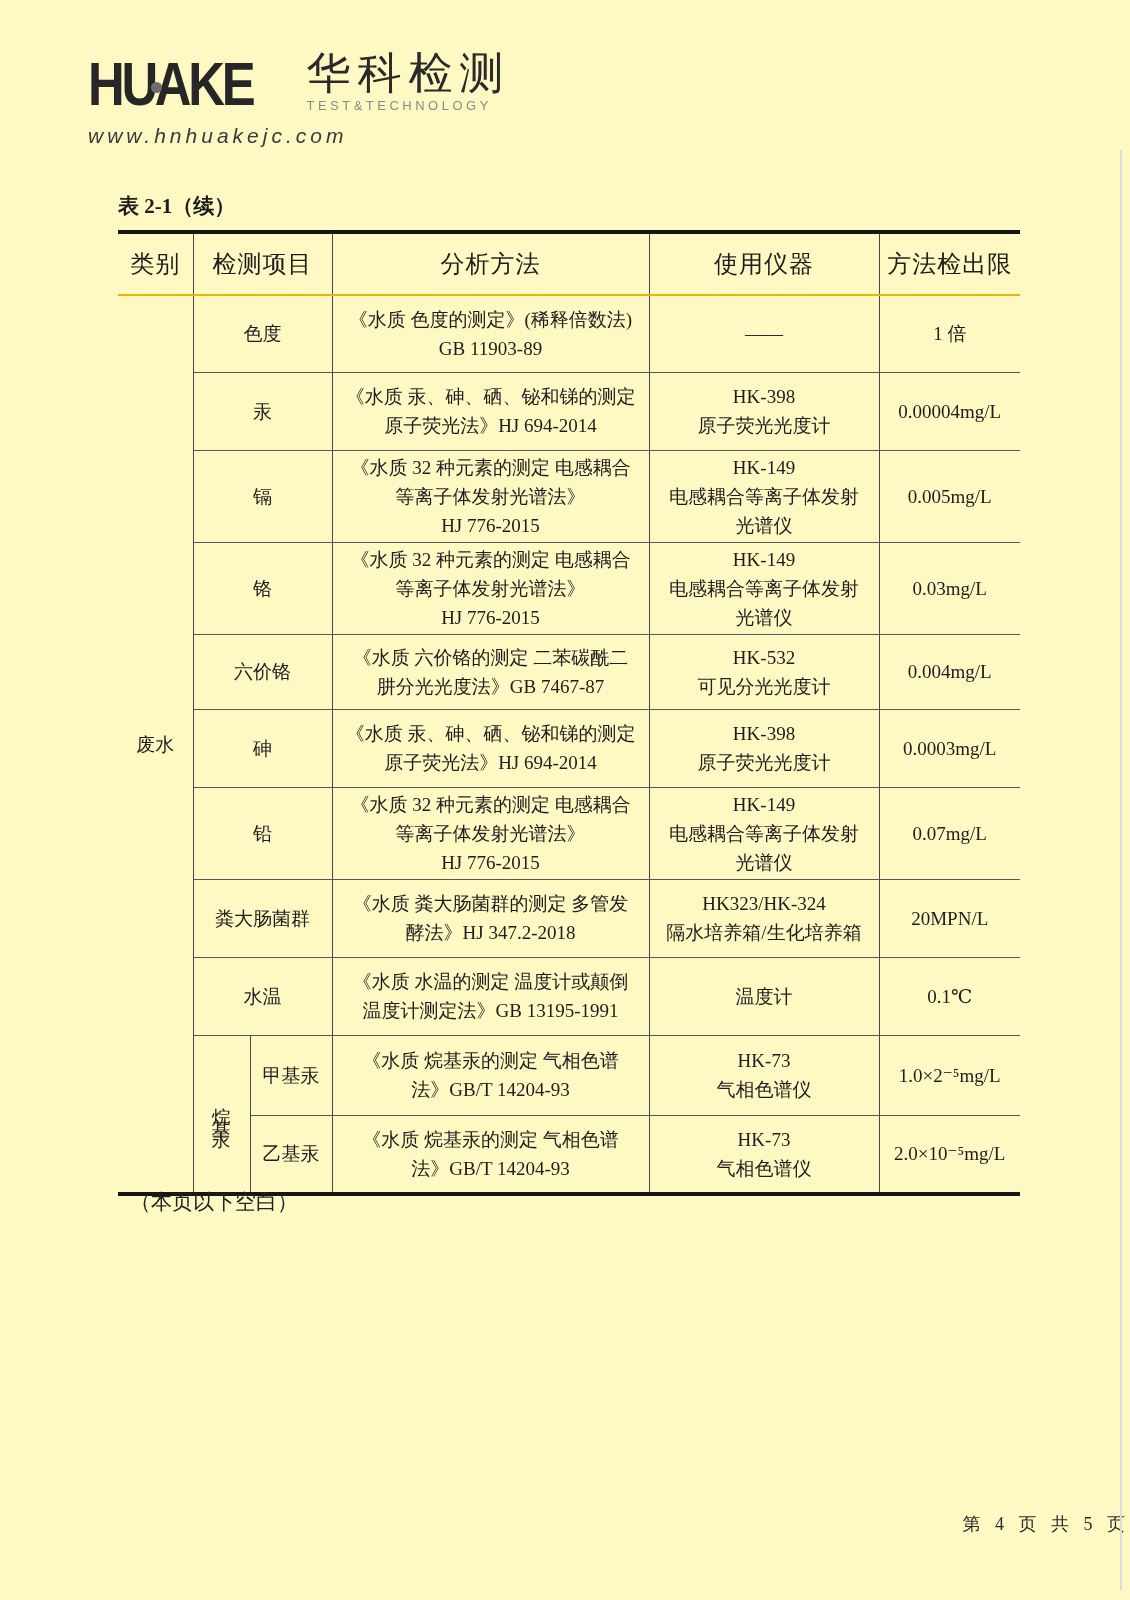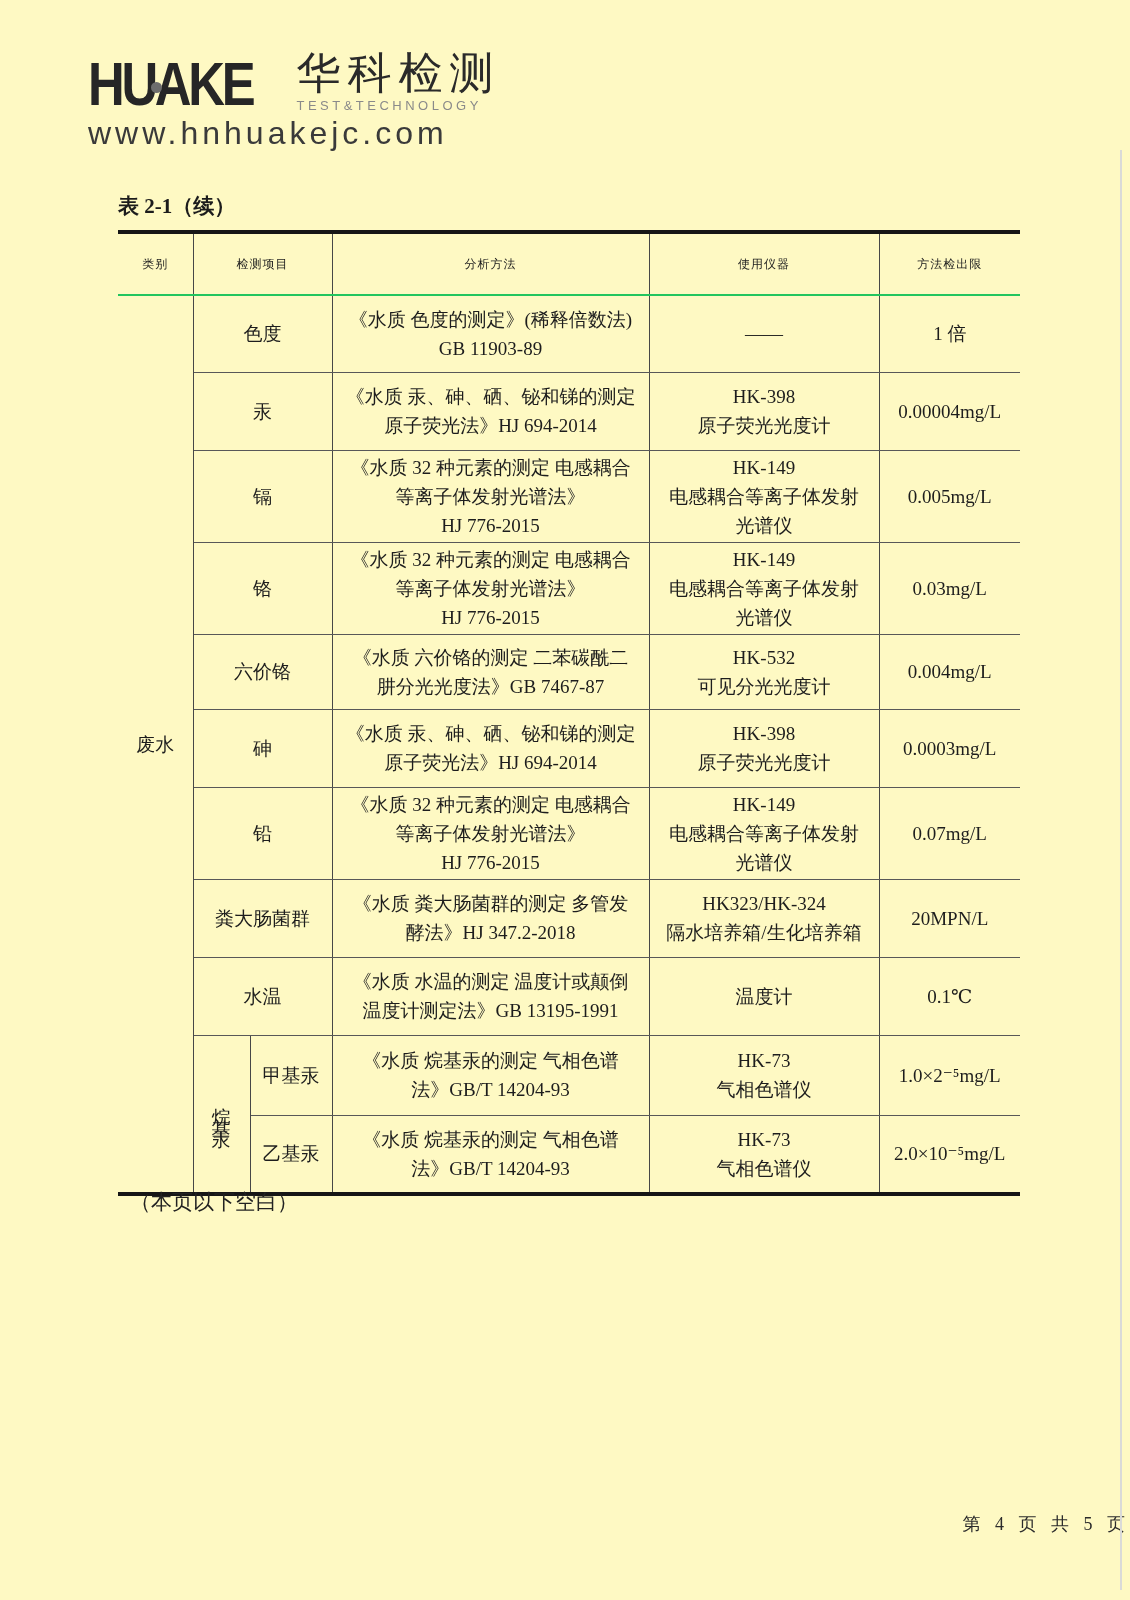--- a/index.html
+++ b/index.html
@@ -19,47 +19,47 @@
     font-family:"Liberation Sans","DejaVu Sans",sans-serif;
     font-weight:bold;font-size:62px;line-height:58px;
     letter-spacing:-4px;color:#262626;
     transform:scaleX(0.82);transform-origin:left bottom;
     position:relative;
   }
   .logo-dot{
     position:absolute;left:63px;top:30px;width:11px;height:11px;border-radius:50%;
     background:#6d6d6d;
   }
-  .logo-cn-block{margin-left:8px;}
+  .logo-cn-block{margin-left:18px;}
   .logo-cn{font-size:44px;line-height:44px;letter-spacing:7px;color:#2a2a2a;font-weight:500;}
   .logo-tagline{
     font-family:"Liberation Sans","DejaVu Sans",sans-serif;
     font-size:13px;color:#8a8a8a;letter-spacing:3.5px;margin-top:2px;
   }
   .logo-web{
     font-family:"Liberation Sans","DejaVu Sans",sans-serif;
-    font-size:32px;color:#3a3a3a;letter-spacing:4px;margin-top:2px;font-weight:500;
+    font-size:21px;color:#3a3a3a;letter-spacing:4px;margin-top:11px;font-weight:500;font-style:italic;
   }
   
   .doc-number{position:absolute;left:90px;top:147px;font-size:21px;color:#232323;}
   .table-title{position:absolute;left:118px;top:192px;font-size:21px;font-weight:bold;color:#1c1c1c;}
   
   table.report{
     position:absolute;left:118px;top:230px;width:902px;
     border-collapse:collapse;table-layout:fixed;
     border-top:4px solid #161616;
     border-bottom:4px solid #161616;
   }
   table.report th, table.report td{
     padding:2px 6px;text-align:center;vertical-align:middle;
     font-size:19px;color:#1d1d1d;font-weight:normal;
     white-space:pre-line;line-height:29px;
     overflow:hidden;
   }
-  table.report th{font-size:12px;letter-spacing:1px;border-bottom:2px solid #22c55e;}
+  table.report th{font-size:24px;letter-spacing:1px;border-bottom:2px solid #eab308;}
   .vline{border-right:1px solid #474747;}
   .hline{border-bottom:1px solid #585858;}
   td.vertical-label span{
     writing-mode:vertical-rl;text-orientation:upright;
     letter-spacing:12px;display:inline-block;
   }
   
   .blank-note{position:absolute;left:130px;top:1188px;font-size:21px;color:#222;}
   .page-footer{position:absolute;left:0;top:1512px;width:1130px;text-align:right;
     font-size:18px;letter-spacing:5px;color:#2b2b2b;}

